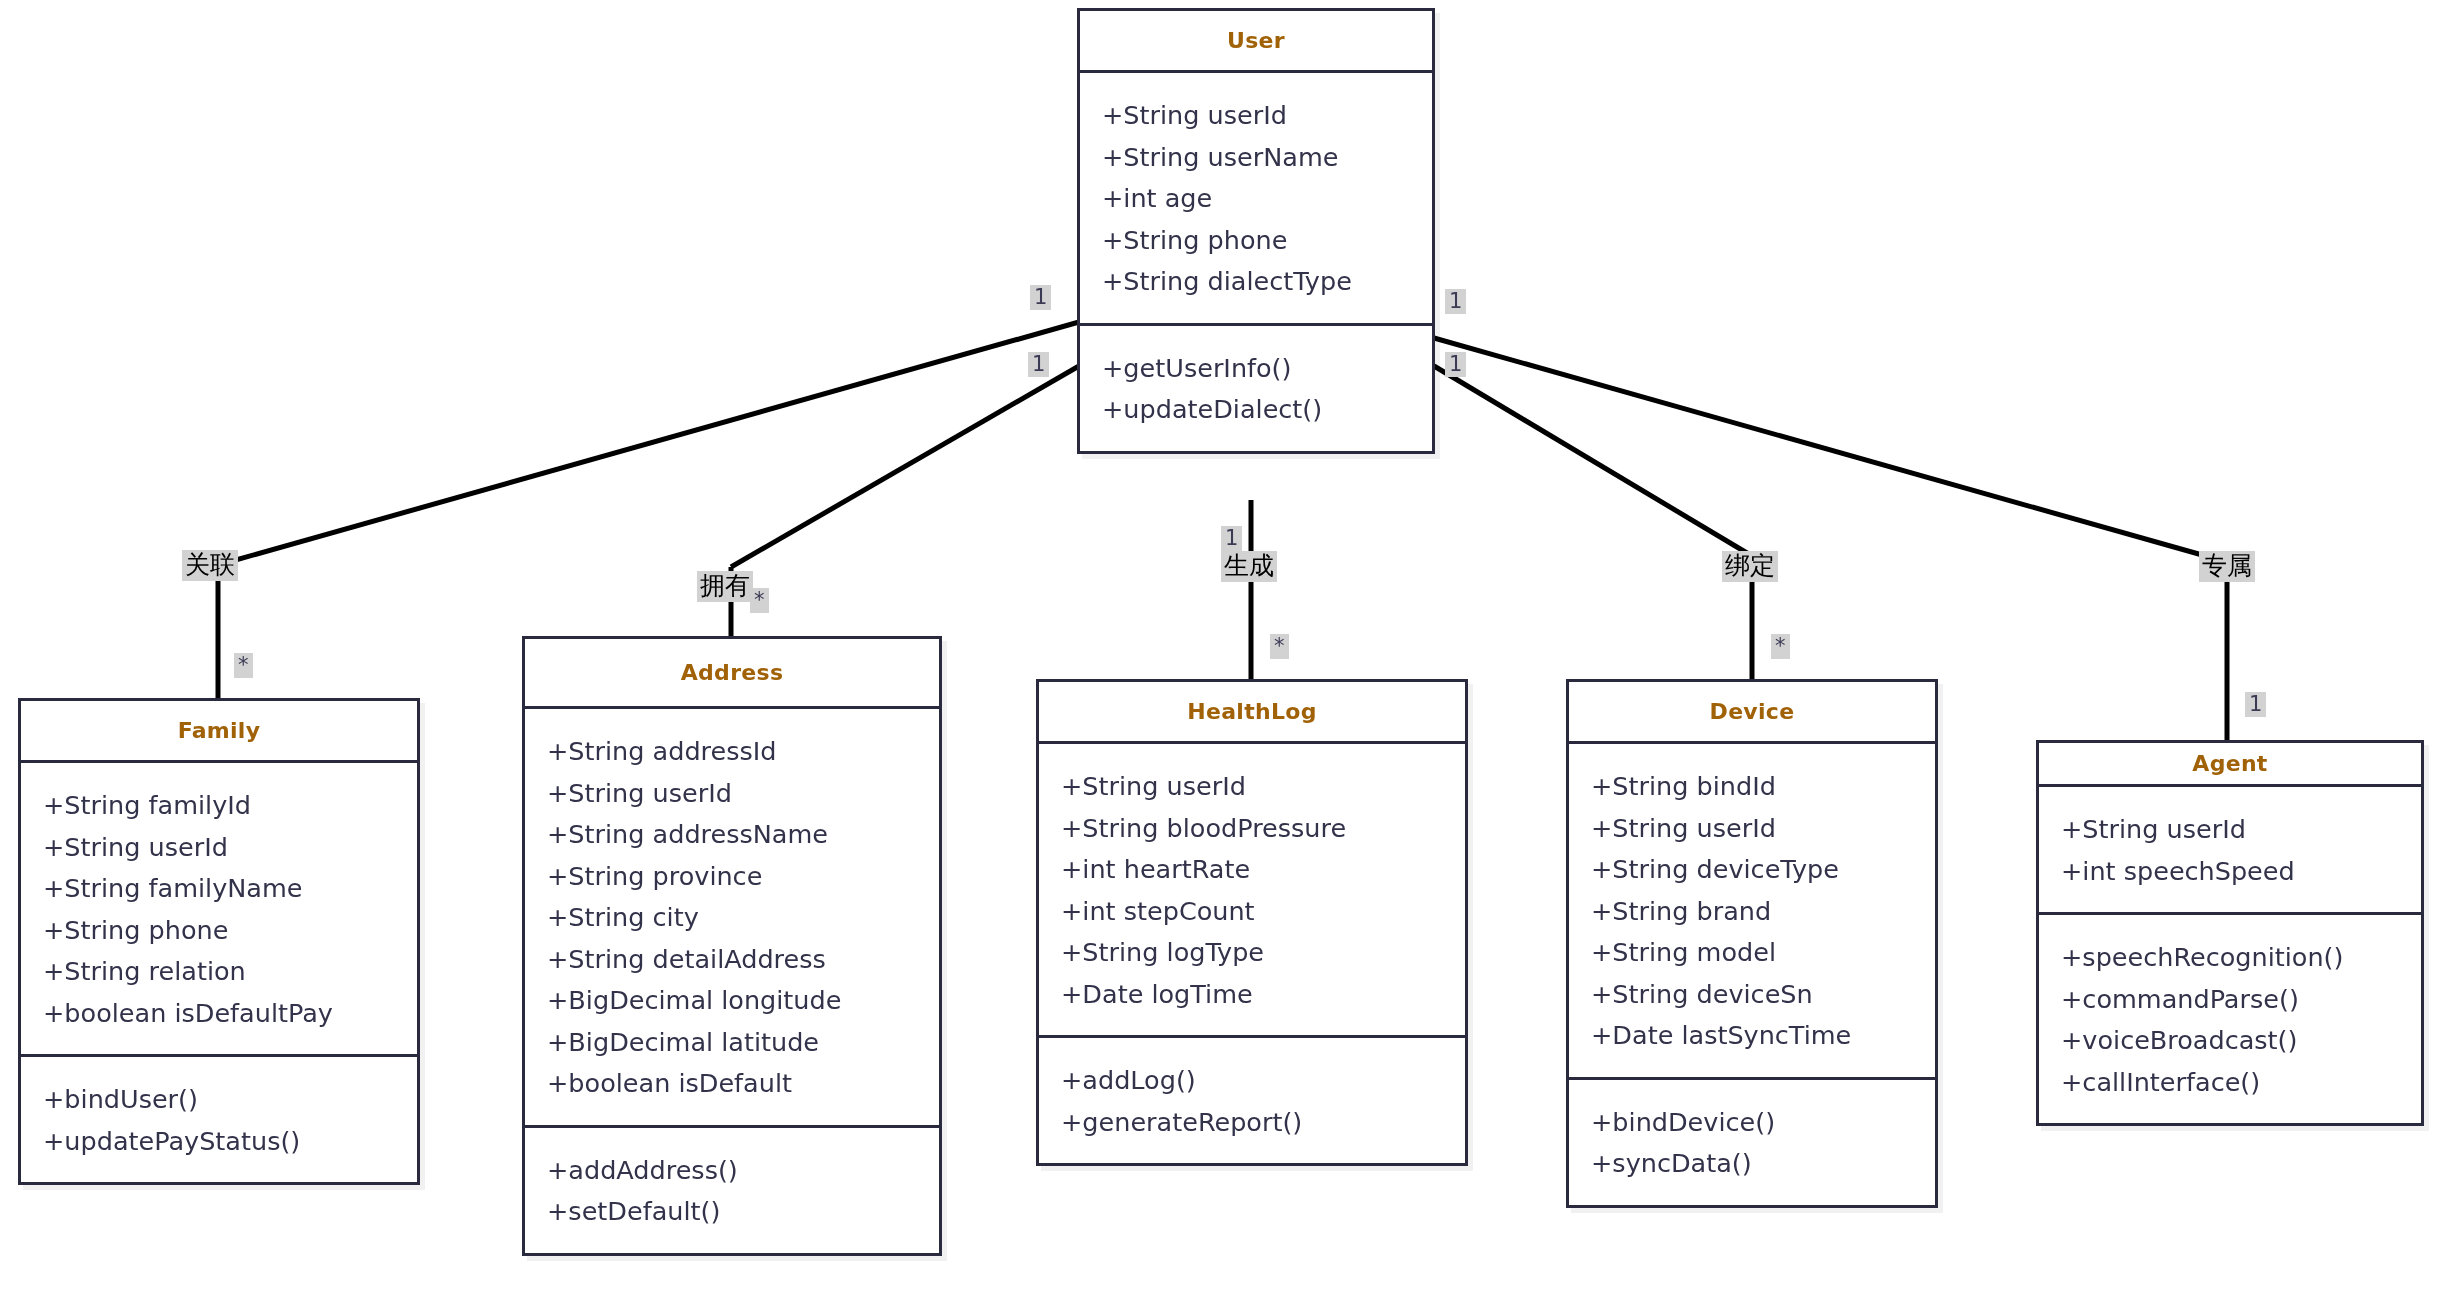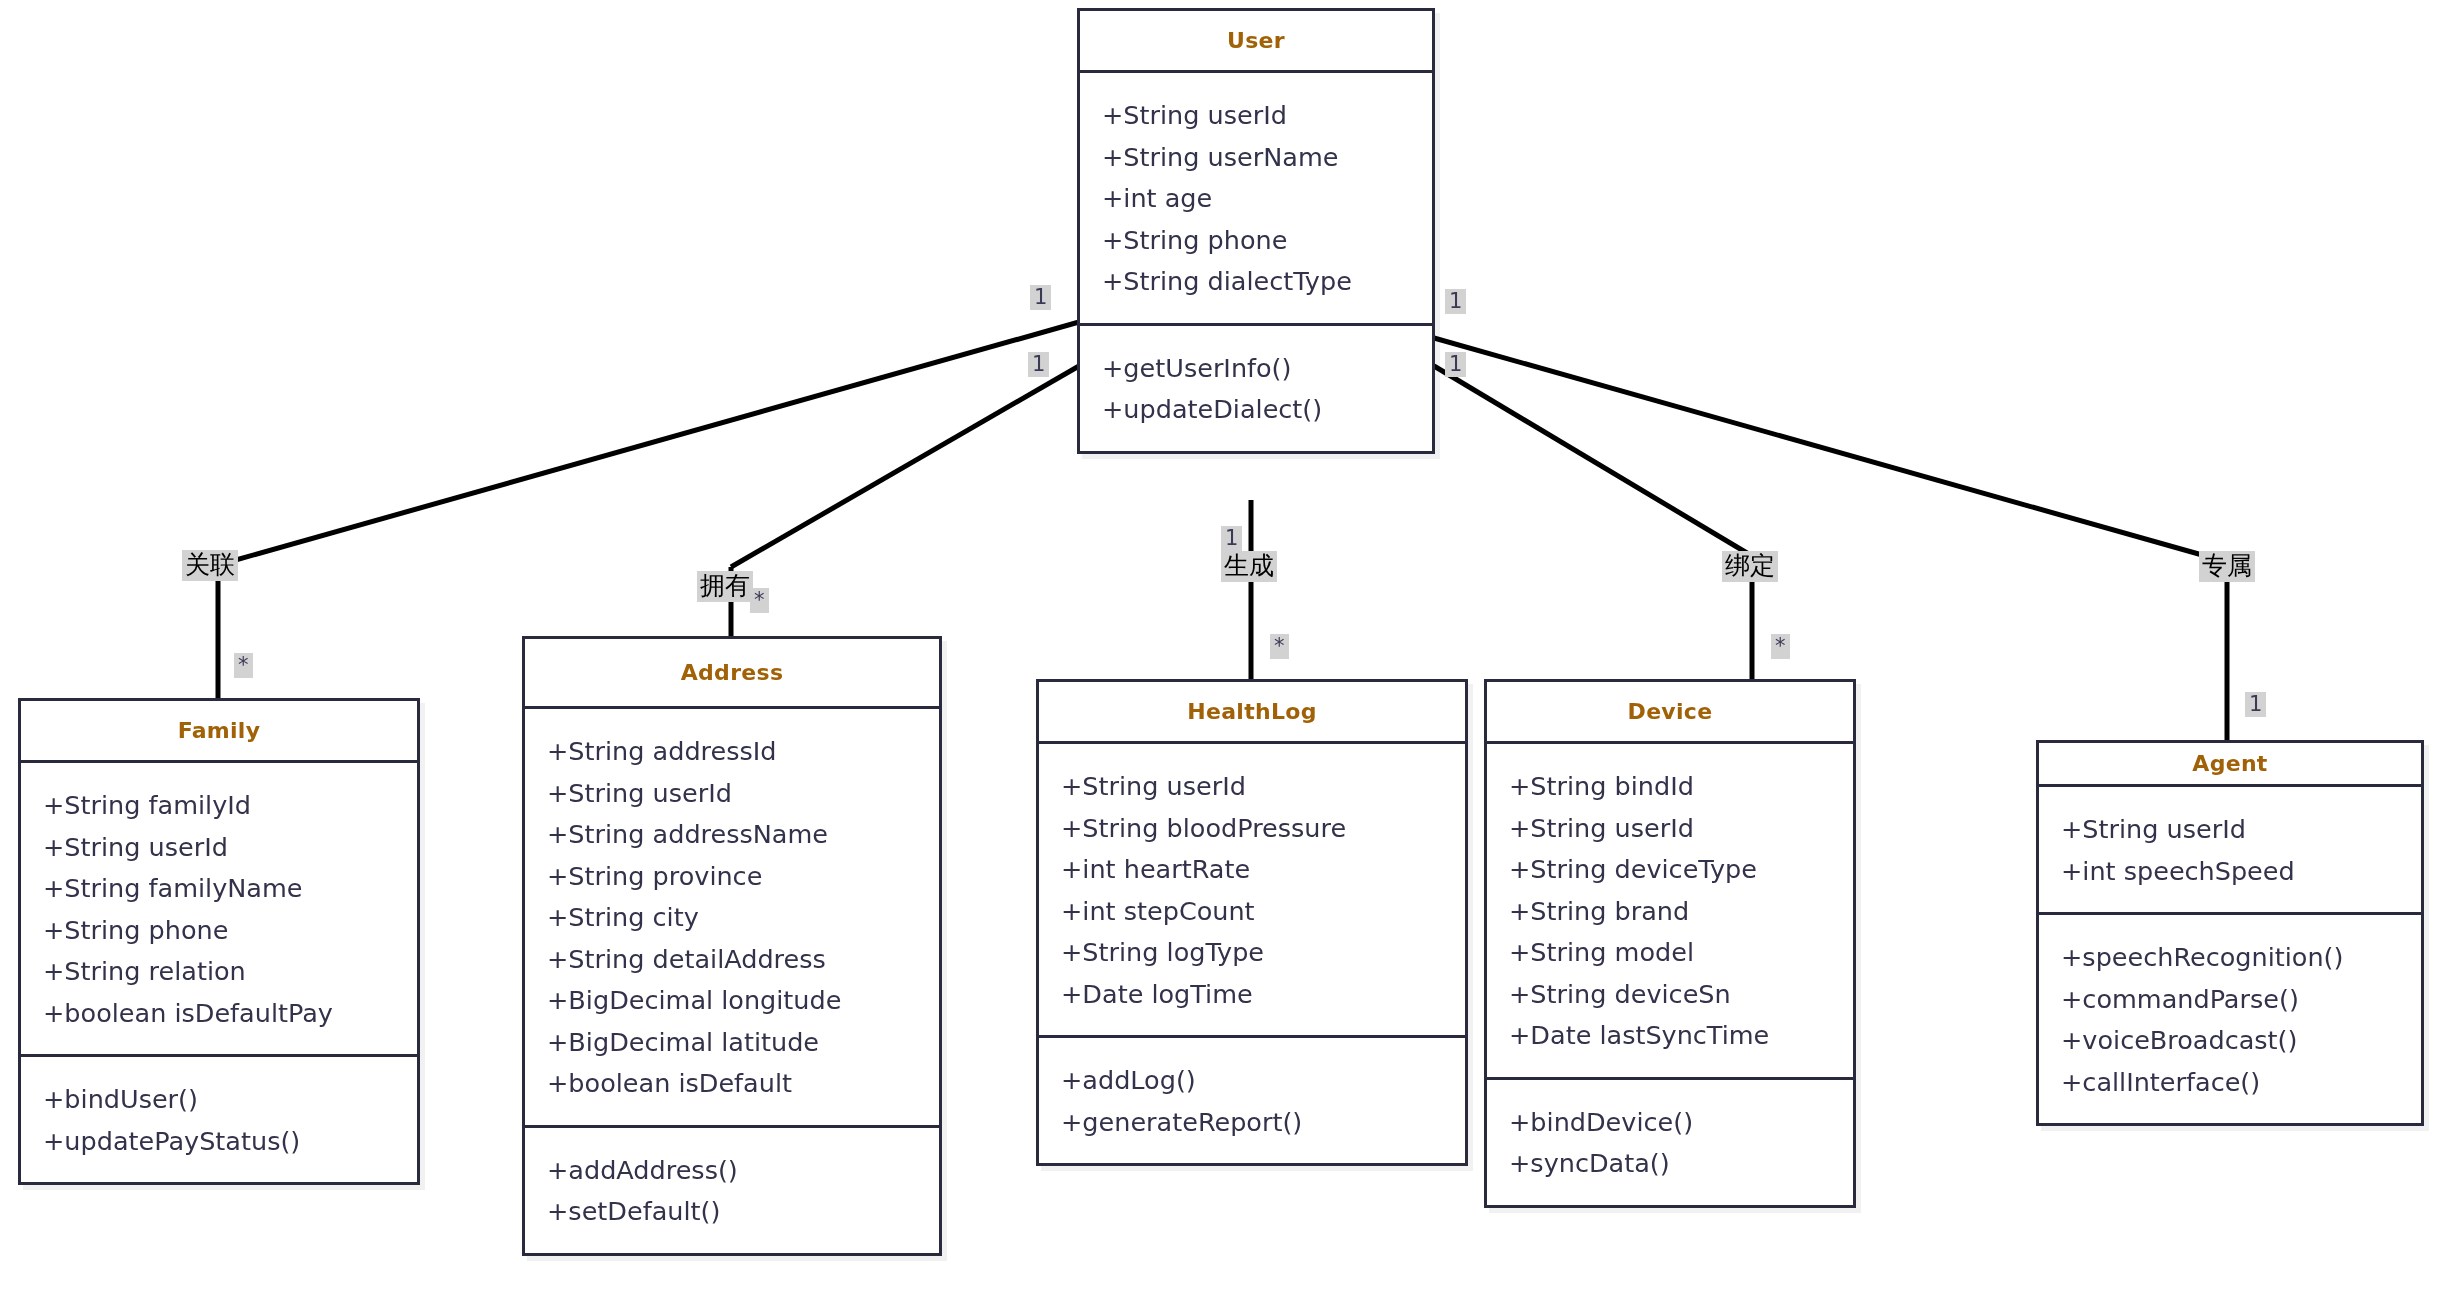--- a/index.html
+++ b/index.html
@@ -169,21 +169,21 @@
       <div class="member">+int stepCount</div>
       <div class="member">+String logType</div>
       <div class="member">+Date logTime</div>
     </div>
     <div class="class-section">
       <div class="member">+addLog()</div>
       <div class="member">+generateReport()</div>
     </div>
   </div>
 
-  <div class="uml-class" style="left:1484px; top:679px; width:372px;">
+  <div class="uml-class" style="left:1566px; top:679px; width:372px;">
     <div class="class-title" style="height:62px;">Device</div>
     <div class="class-section">
       <div class="member">+String bindId</div>
       <div class="member">+String userId</div>
       <div class="member">+String deviceType</div>
       <div class="member">+String brand</div>
       <div class="member">+String model</div>
       <div class="member">+String deviceSn</div>
       <div class="member">+Date lastSyncTime</div>
     </div>

